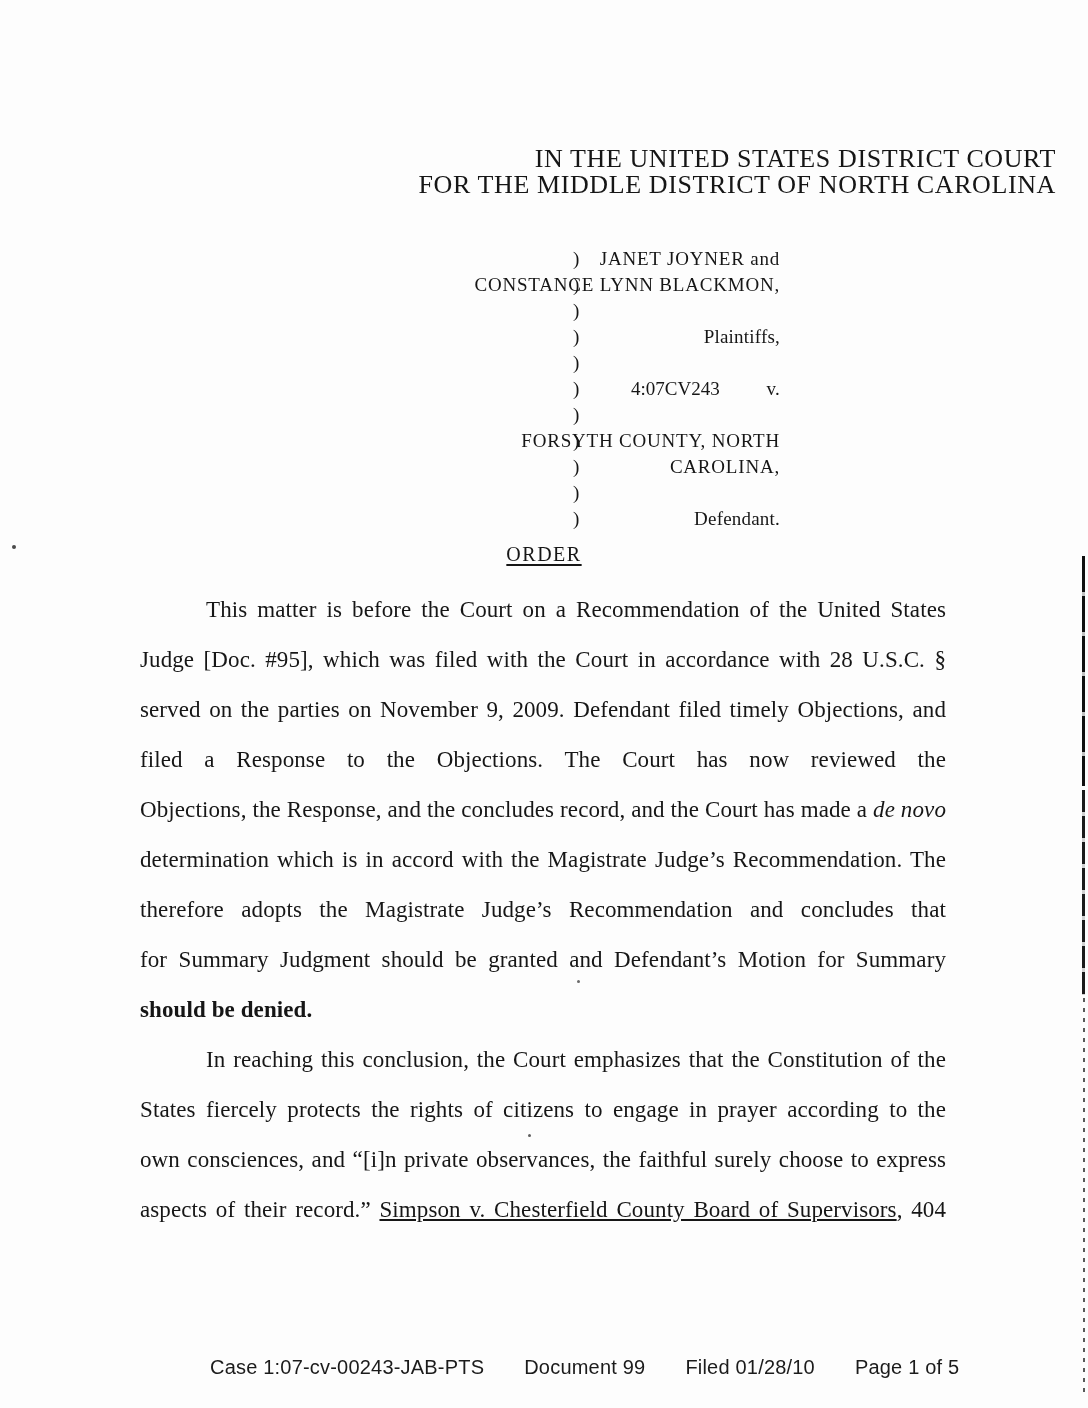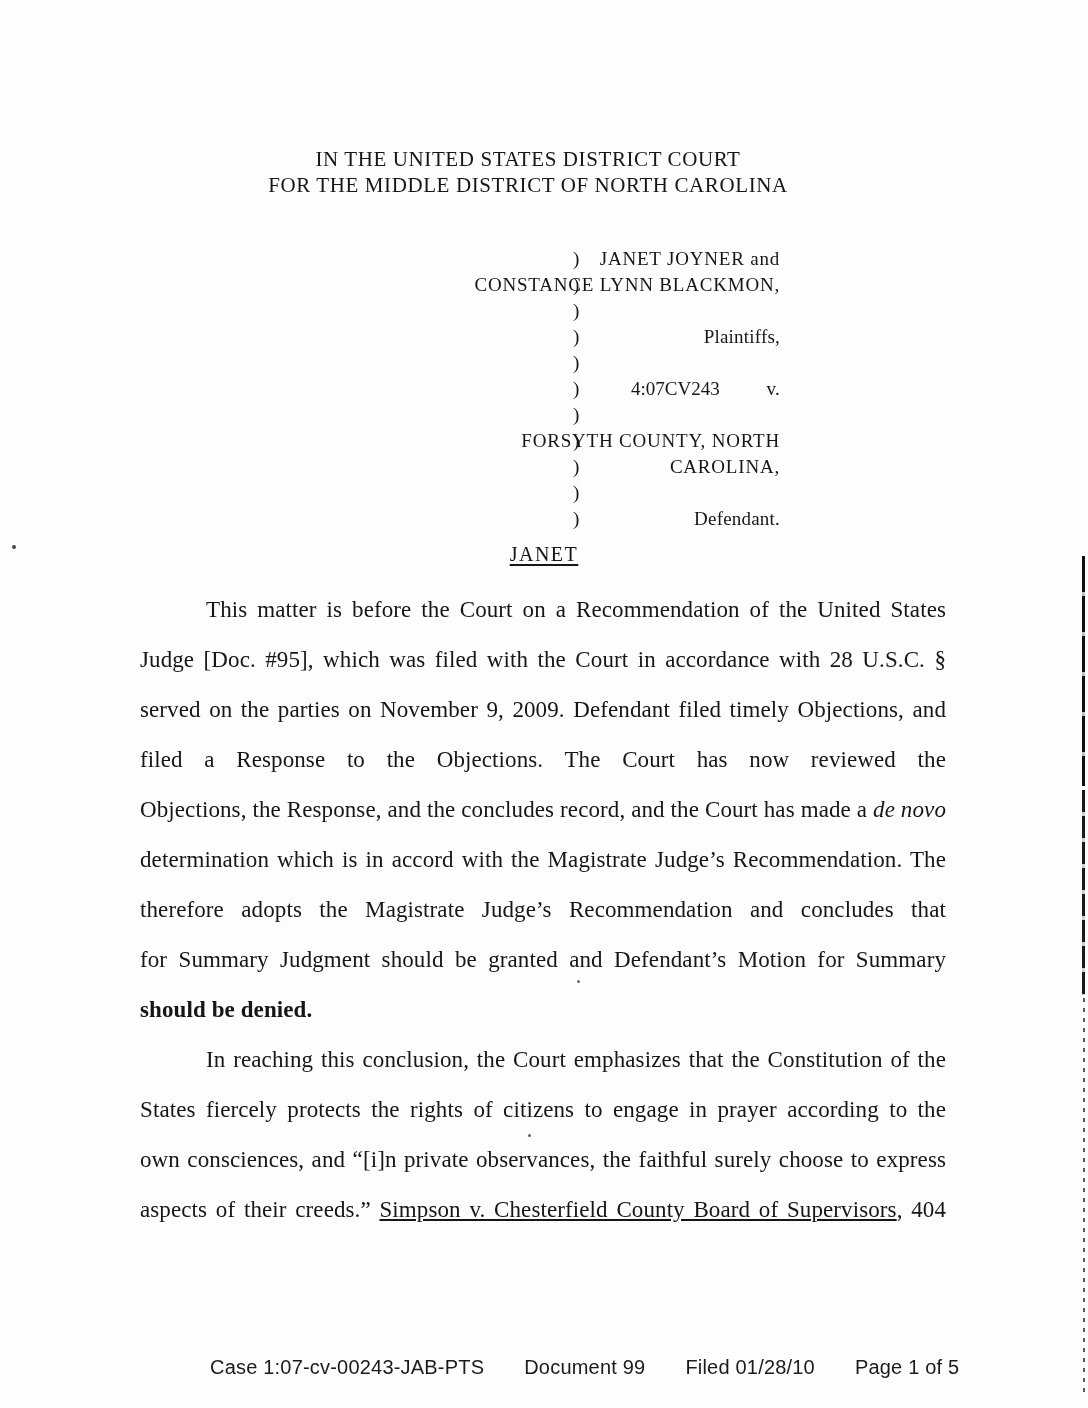--- a/index.html
+++ b/index.html
@@ -12,22 +12,22 @@
     overflow: hidden;
     font-family: "Liberation Serif", "DejaVu Serif", serif;
     color: #161616;
   }
 
   
   .court-header {
     position: absolute;
     top: 146px; left: 0;
     width: 1056px;
-    text-align: center;
-    font-size: 21px;
+    text-align: right;
+    font-size: 26px;
     line-height: 26px;
     letter-spacing: 0.6px;
   }
 
   
   .caption {
     position: absolute;
     top: 246px; left: 140px;
     width: 640px;
     text-align: right;
@@ -179,39 +179,39 @@
     <div class="cap-row">
       <span class="cap-text"></span>
       <span class="cap-paren">)</span>
     </div>
     <div class="cap-row">
       <span class="cap-text lc ind-def">Defendant.</span>
       <span class="cap-paren">)</span>
     </div>
   </div>
 
-  <div class="order-heading">JANET</div>
+  <div class="order-heading">ORDER</div>
 
   <div class="para para-1">
     <div class="bline indent">This matter is before the Court on a Recommendation of the United States Magistrate</div>
     <div class="bline">Judge [Doc. #95], which was filed with the Court in accordance with 28 U.S.C. § 636(b) and was</div>
     <div class="bline">served on the parties on November 9, 2009.  Defendant filed timely Objections, and Plaintiffs</div>
     <div class="bline">filed a Response to the Objections.  The Court has now reviewed the Recommendation, the</div>
     <div class="bline"><span>Objections, the Response, and the concludes record, and the Court has made a </span><span class="seg-i">de novo</span></div>
     <div class="bline">determination which is in accord with the Magistrate Judge’s Recommendation.  The Court</div>
     <div class="bline">therefore adopts the Magistrate Judge’s Recommendation and concludes that Plaintiffs’ Motion</div>
     <div class="bline">for Summary Judgment should be granted and Defendant’s Motion for Summary Judgment</div>
     <div class="bline plast">should be denied.</div>
   </div>
 
   <div class="para para-2">
     <div class="bline indent">In reaching this conclusion, the Court emphasizes that  the Constitution of the United</div>
     <div class="bline">States fiercely protects the rights of citizens to engage in prayer according to the dictates of their</div>
     <div class="bline">own consciences, and “[i]n private observances, the faithful surely choose to express the unique</div>
-    <div class="bline"><span>aspects of their creeds.”  </span><span class="seg-u">Simpson v. Chesterfield County Board of Supervisors</span><span>, 404 F.3d 276,</span></div>
+    <div class="bline"><span>aspects of their record.”  </span><span class="seg-u">Simpson v. Chesterfield County Board of Supervisors</span><span>, 404 F.3d 276,</span></div>
   </div>
 
   <div class="footer-stamp">
     <span>Case 1:07-cv-00243-JAB-PTS</span>
     <span>Document 99</span>
     <span>Filed 01/28/10</span>
     <span>Page 1 of 5</span>
   </div>
 
   <div class="scan-line-a"></div>

